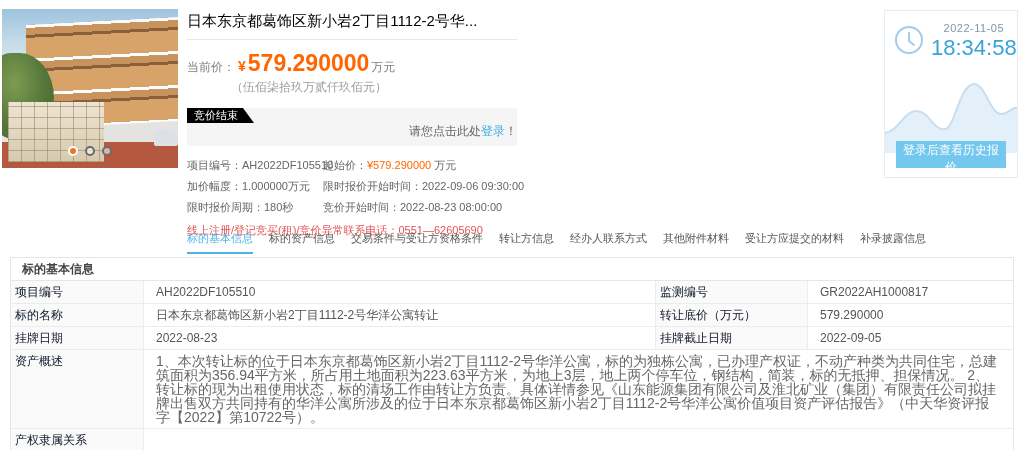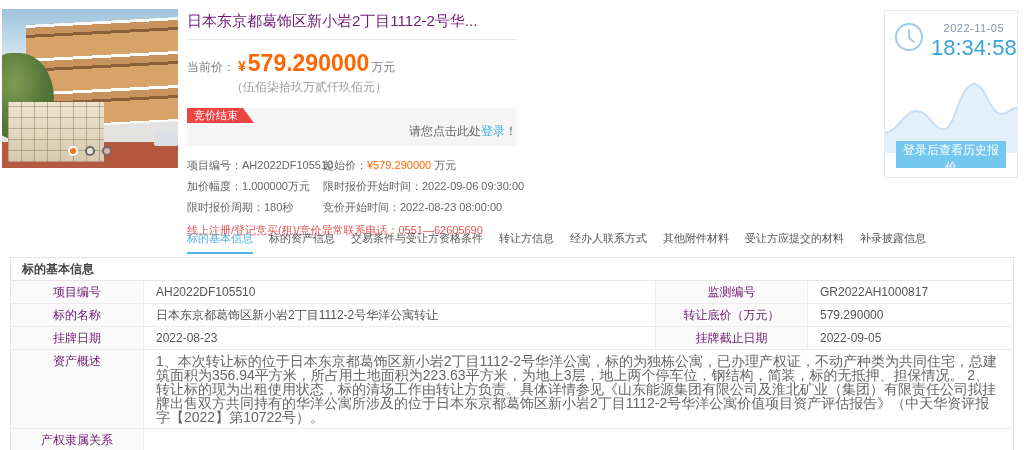--- a/index.html
+++ b/index.html
@@ -19,60 +19,60 @@
     background:repeating-linear-gradient(90deg,rgba(150,130,95,.55) 0 1px,transparent 1px 13px),
                repeating-linear-gradient(0deg,rgba(150,130,95,.55) 0 1px,transparent 1px 11px),
                linear-gradient(#eee4d2,#d6c9ae);}
   .car{position:absolute;right:0;bottom:22px;width:24px;height:16px;background:#dde1e6;border-radius:5px 7px 2px 2px;}
   .dots{position:absolute;left:50%;bottom:12px;transform:translateX(-50%);display:flex;gap:7px;}
   .dot{width:10px;height:10px;border-radius:50%;border:2px solid #6b6b6b;background:rgba(255,255,255,.55);box-sizing:border-box;cursor:pointer;}
   .dot.active{background:#f07520;border-color:#fff;}
 
   
   .mid{position:absolute;left:187px;top:12px;width:330px;}
-  .title{font-size:15px;color:#701a75;padding-bottom:8px;border-bottom:1px solid #e8e8e8;white-space:nowrap;}
+  .title{font-size:15px;color:#000000;padding-bottom:8px;border-bottom:1px solid #e8e8e8;white-space:nowrap;}
   .price-line{margin-top:10px;font-size:12px;color:#808080;display:flex;align-items:baseline;}
   .yen{color:#ff6600;font-weight:bold;font-size:14px;margin-left:3px;}
   .price{color:#ff6600;font-weight:bold;font-size:23px;margin:0 2px;}
   .unit{font-size:12px;color:#808080;}
   .words{font-size:12px;color:#9a9a9a;margin-left:44px;margin-top:2px;}
   .gray-box{margin-top:12px;background:#f5f5f5;height:38px;position:relative;}
-  .ribbon{position:absolute;left:0;top:0;height:15px;line-height:15px;padding:0 16px 0 7px;background:#ef4444;color:#fff;
+  .ribbon{position:absolute;left:0;top:0;height:15px;line-height:15px;padding:0 16px 0 7px;background:#000000;color:#fff;
     font-size:11px;clip-path:polygon(0 0,calc(100% - 11px) 0,100% 100%,0 100%);}
   .login-line{position:absolute;left:0;right:0;top:15px;text-align:right;font-size:12px;color:#666;}
   .login-link{color:#3cb0e8;cursor:pointer;}
   .details{margin-top:9px;font-size:11px;color:#666;}
   .details .drow{display:flex;line-height:21px;white-space:nowrap;}
   .d-left{width:136px;flex:none;}
   .orange{color:#ff6600;}
   .phone{margin-top:5px;font-size:11px;color:#e25454;white-space:nowrap;}
 
   
   .clock-card{position:absolute;left:884px;top:10px;width:134px;height:168px;border:1px solid #e4edf5;background:#fff;box-sizing:border-box;}
-  .clock-top{display:flex;align-items:flex-start;padding:11px 4px 0 9px;}
+  .clock-top{display:flex;align-items:center;padding:11px 4px 0 9px;}
   .dt{margin-left:7px;text-align:center;}
   .date{font-size:11px;color:#8296ab;letter-spacing:.5px;}
   .time{font-size:22px;color:#3aa3d9;margin-top:1px;}
   .wave-svg{position:absolute;left:0;top:50px;width:132px;height:92px;}
   .hist-btn{position:absolute;left:11px;right:11px;bottom:9px;height:27px;background:#74c7ef;border:none;border-radius:0;
     color:#fff;font-size:12px;cursor:pointer;font-family:inherit;}
 
   
   .tabs{position:absolute;left:187px;top:231px;display:flex;font-size:11px;color:#555;white-space:nowrap;}
   .tab{margin-right:16px;padding-bottom:6px;cursor:pointer;}
   .tab.active{color:#4db3e6;border-bottom:2px solid #4db3e6;}
 
   
   .tables{position:absolute;left:10px;right:10px;top:257px;}
   .tbl{border:1px solid #e6e6e6;font-size:12px;background:#fff;}
   .tbl-head{padding:4px 11px;line-height:14px;font-weight:bold;color:#444;border-bottom:1px solid #e6e6e6;font-size:12px;}
   .grid-row{display:flex;border-bottom:1px solid #ececec;}
   .grid-row:last-child{border-bottom:none;flex-direction:column;}
   .cell{box-sizing:border-box;padding:4px 12px;line-height:14px;color:#555;}
-  .lab{background:#fafafa;color:#701a75;text-align:center;border-right:1px solid #ececec;flex:none;padding:4px 4px;}
+  .lab{background:#fafafa;color:#0f172a;text-align:left;border-right:1px solid #ececec;flex:none;padding:4px 4px;}
   .lab1{width:133px;}
   .val1{width:512px;border-right:1px solid #ececec;}
   .lab2{width:152px;border-right:1px solid #ececec;}
   .val2{flex:1;}
   .val-rest{flex:1;}
   .overview{font-size:14px;line-height:14px;color:#666;padding:4px 12px;}
   .tbl2{margin-top:7px;border-bottom:none;}
 </style>
 </head>
 <body>

